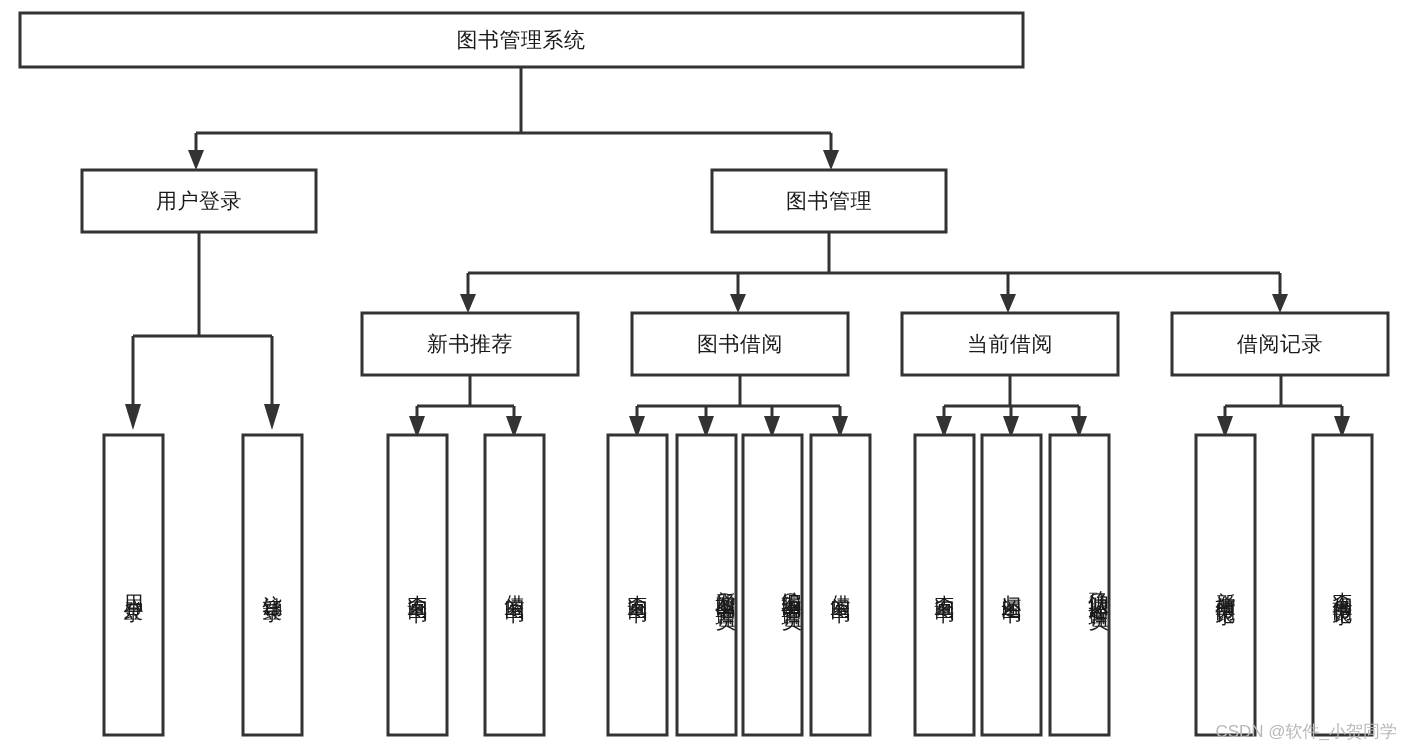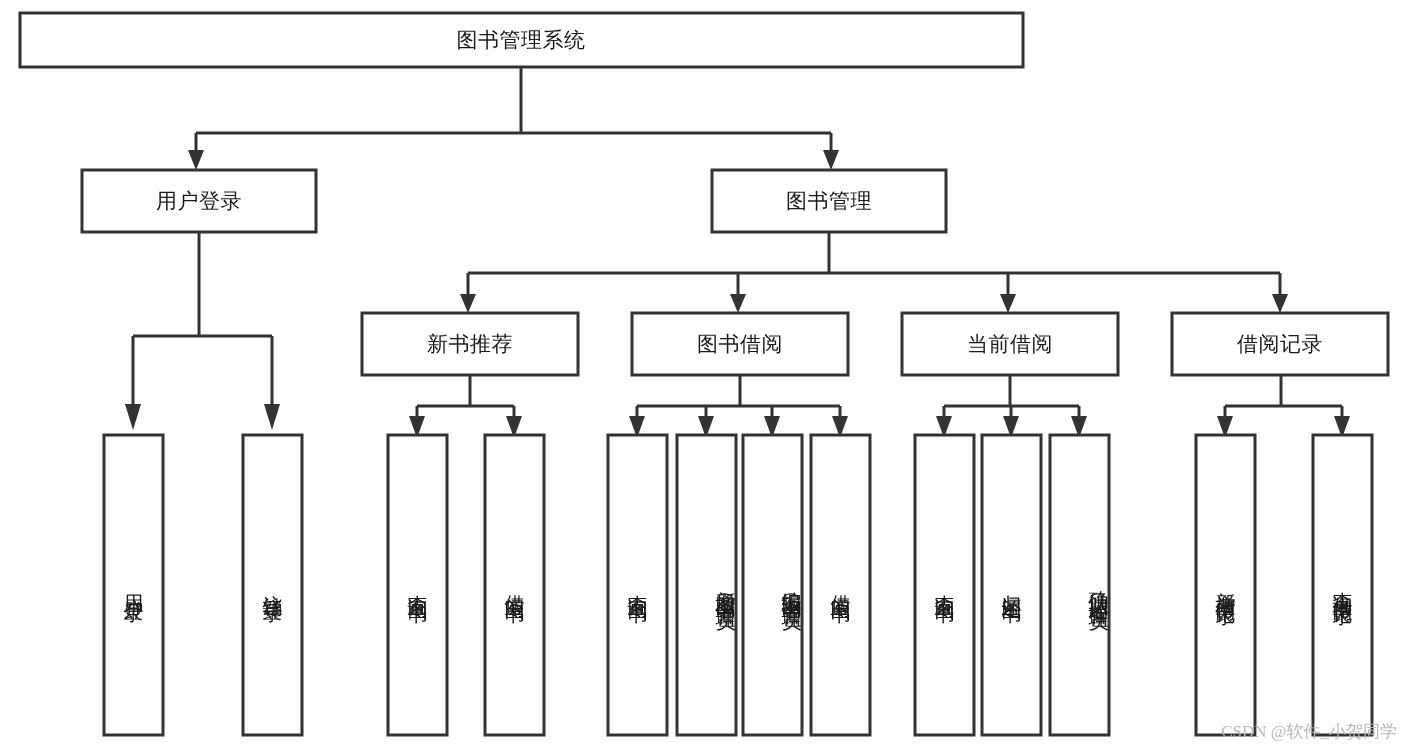--- a/index.html
+++ b/index.html
@@ -66,21 +66,21 @@
     white-space: nowrap;
     pointer-events: none;
   }
   .vtext.center {
     align-items: center;
   }
   .watermark {
     position: absolute;
     right: 8px;
     bottom: 4px;
-    font-family: Liberation Serif, serif;
+    font-family: Liberation Sans, sans-serif;
     font-size: 17px;
     color: #b8b8b8;
     white-space: nowrap;
     pointer-events: none;
   }
 </style>
 </head>
 <body>
 
 <div id="stage">

